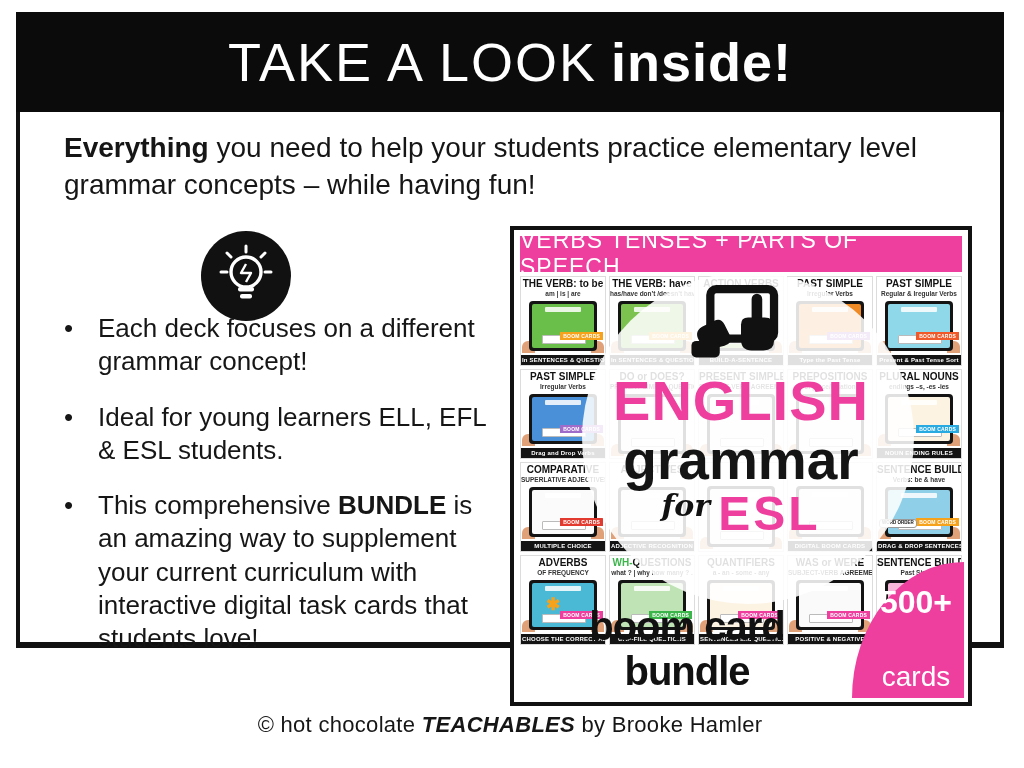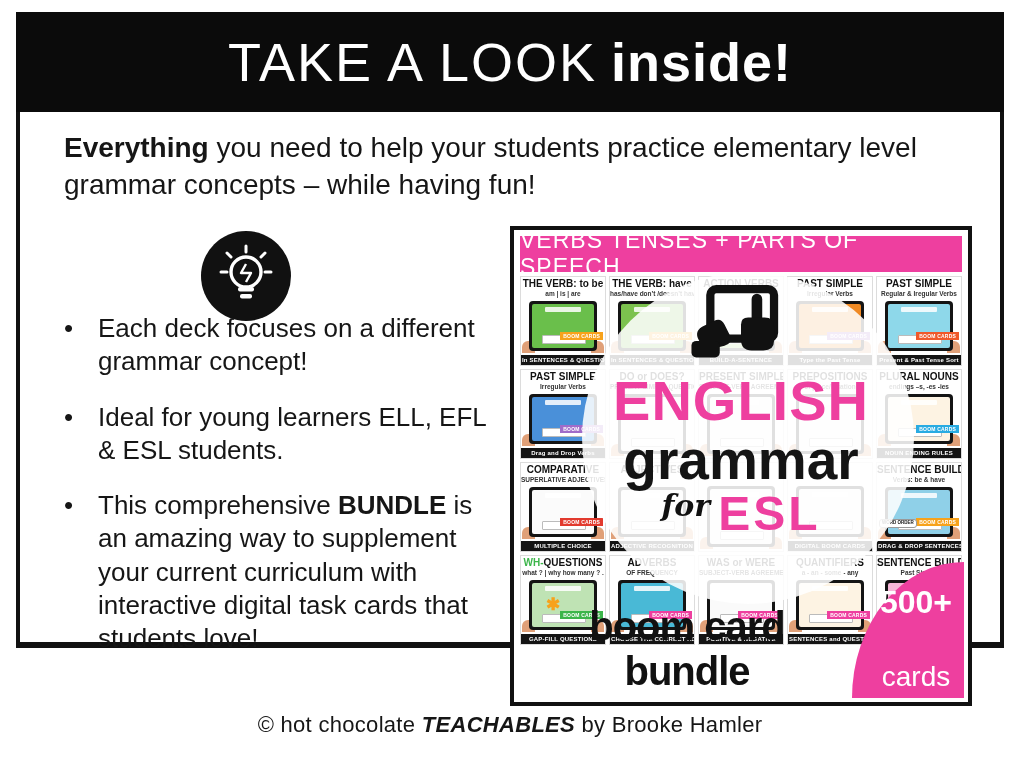--- a/index.html
+++ b/index.html
@@ -286,71 +286,71 @@
               <div class="hand hl"></div>
               <div class="hand hr"></div>
               <div class="tablet">
                 <div class="screen"></div>
               </div>
               <div class="tag" style="background: rgb(247, 162, 27);">BOOM CARDS</div>
               <div class="pill">WORD ORDER</div>
             </div>
             <div class="deck-bottom">DRAG &amp; DROP SENTENCES</div>
           </div>
+          <div class="deck" style="--scene: #49b9d6;">
+            <div class="deck-title">ADVERBS</div>
+            <div class="deck-sub">OF FREQUENCY</div>
+            <div class="deck-scene">
+              <div class="hand hl"></div>
+              <div class="hand hr"></div>
+              <div class="tablet">
+                <div class="screen"></div>
+              </div>
+              <div class="tag" style="background: rgb(238, 63, 159);">BOOM CARDS</div>
+            </div>
+            <div class="deck-bottom">CHOOSE THE CORRECT ADVERB</div>
+          </div>
           <div class="deck" style="--scene: #bfe3b4;">
             <div class="deck-title"><span class="tprefix">WH-</span>QUESTIONS</div>
             <div class="deck-sub">what ? | why   how many ? .</div>
             <div class="deck-scene">
               <div class="hand hl"></div>
               <div class="hand hr"></div>
               <div class="tablet">
                 <div class="screen"></div>
               </div>
               <div class="tag" style="background: rgb(60, 181, 74);">BOOM CARDS</div>
             </div>
             <div class="deck-bottom">GAP-FILL QUESTIONS</div>
           </div>
-          <div class="deck" style="--scene: #49b9d6;">
-            <div class="deck-title">ADVERBS</div>
-            <div class="deck-sub">OF FREQUENCY</div>
+          <div class="deck" style="--scene: #fdf3e3;">
+            <div class="deck-title">QUANTIFIERS</div>
+            <div class="deck-sub">a - an - some - any</div>
             <div class="deck-scene">
               <div class="hand hl"></div>
               <div class="hand hr"></div>
               <div class="tablet">
                 <div class="screen"></div>
               </div>
               <div class="tag" style="background: rgb(238, 63, 159);">BOOM CARDS</div>
             </div>
-            <div class="deck-bottom">CHOOSE THE CORRECT ADVERB</div>
+            <div class="deck-bottom">SENTENCES and QUESTIONS</div>
           </div>
           <div class="deck" style="--scene: #fafafa;">
             <div class="deck-title">WAS or WERE</div>
             <div class="deck-sub">SUBJECT-VERB AGREEMENT</div>
             <div class="deck-scene">
               <div class="hand hl"></div>
               <div class="hand hr"></div>
               <div class="tablet">
                 <div class="screen"></div>
               </div>
               <div class="tag" style="background: rgb(238, 63, 159);">BOOM CARDS</div>
             </div>
             <div class="deck-bottom">POSITIVE &amp; NEGATIVE</div>
-          </div>
-          <div class="deck" style="--scene: #fdf3e3;">
-            <div class="deck-title">QUANTIFIERS</div>
-            <div class="deck-sub">a - an - some - any</div>
-            <div class="deck-scene">
-              <div class="hand hl"></div>
-              <div class="hand hr"></div>
-              <div class="tablet">
-                <div class="screen"></div>
-              </div>
-              <div class="tag" style="background: rgb(238, 63, 159);">BOOM CARDS</div>
-            </div>
-            <div class="deck-bottom">SENTENCES and QUESTIONS</div>
           </div>
           <div class="deck" style="--scene: #f7b8d9;">
             <div class="deck-title">SENTENCE BUILDING</div>
             <div class="deck-sub">Past Simple</div>
             <div class="deck-scene">
               <div class="hand hl"></div>
               <div class="hand hr"></div>
               <div class="tablet">
                 <div class="screen"></div>
               </div>

